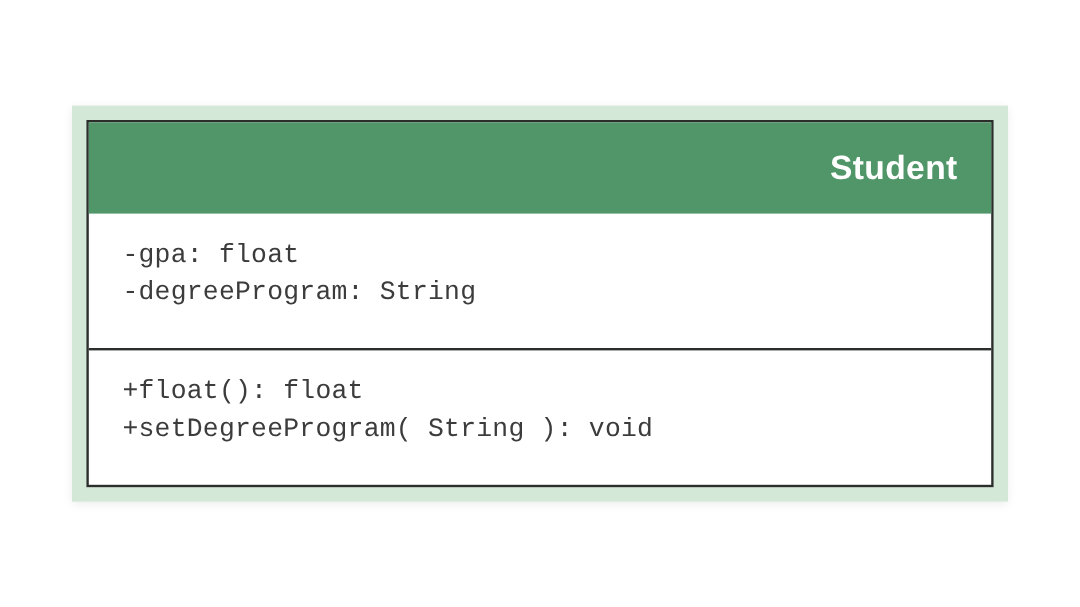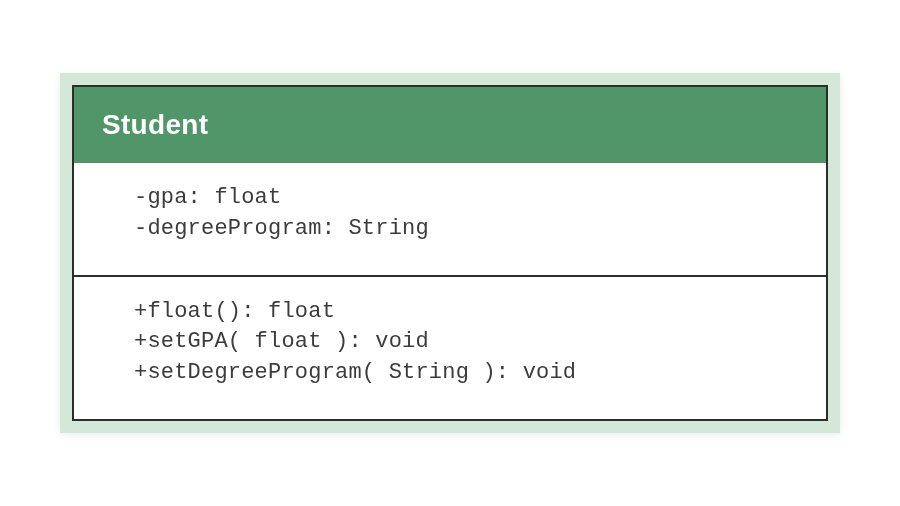--- a/index.html
+++ b/index.html
@@ -31,30 +31,30 @@
       border: 2px solid #2a2f2c;
     }
     
     .class-header {
       background: #519668;
       color: #ffffff;
       padding: 22px 28px;
       font-size: 28px;
       font-weight: 700;
       letter-spacing: 0.3px;
+      text-align: right;
     }
     
     .class-section {
       padding: 20px 43px 30px 28px;
       font-family: "SFMono-Regular", Consolas, "Liberation Mono", Menlo, Courier, monospace;
       font-size: 22px;
       line-height: 1.4;
       color: #3b3c3b;
       letter-spacing: 0.2px;
-      margin-left: 32px;
     }
     
     .section-divider {
       border: none;
       border-top: 2px solid #2a2f2c;
     }
     
     .member-line {
       white-space: pre;
     }
@@ -71,18 +71,17 @@
 
     <div class="class-section" id="attributes-section">
         <div class="member-line">-gpa: float</div>
         <div class="member-line">-degreeProgram: String</div>
       </div>
 
     <hr class="section-divider">
 
     <div class="class-section" id="methods-section">
         <div class="member-line">+float(): float</div>
-        <div class="member-line">+setGPA( float ): void</div>
         <div class="member-line">+setDegreeProgram( String ): void</div>
       </div>
 
   </div>
 </div>
 
 </body></html>

